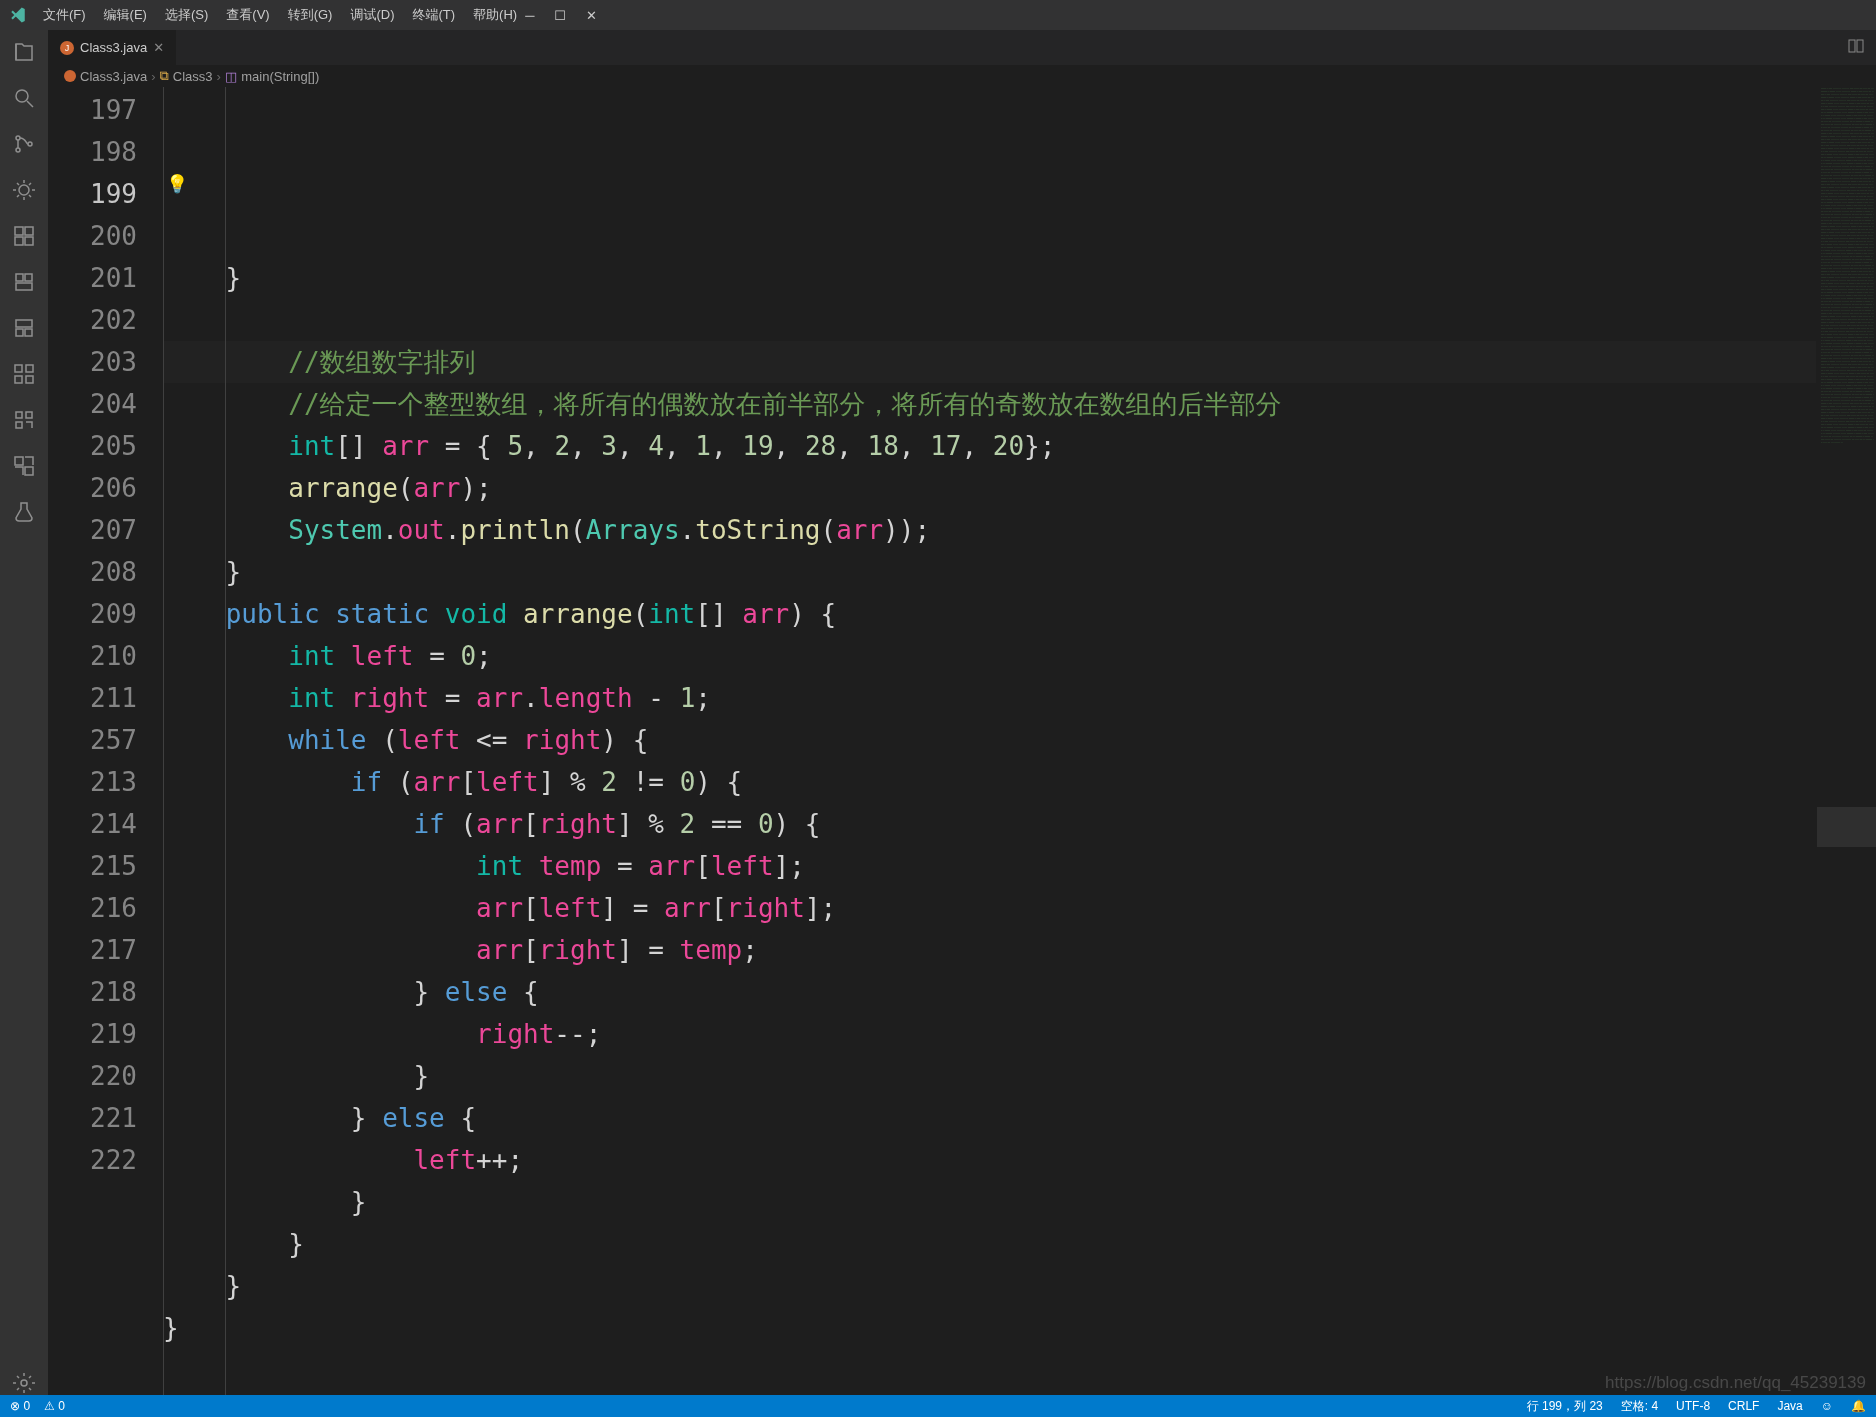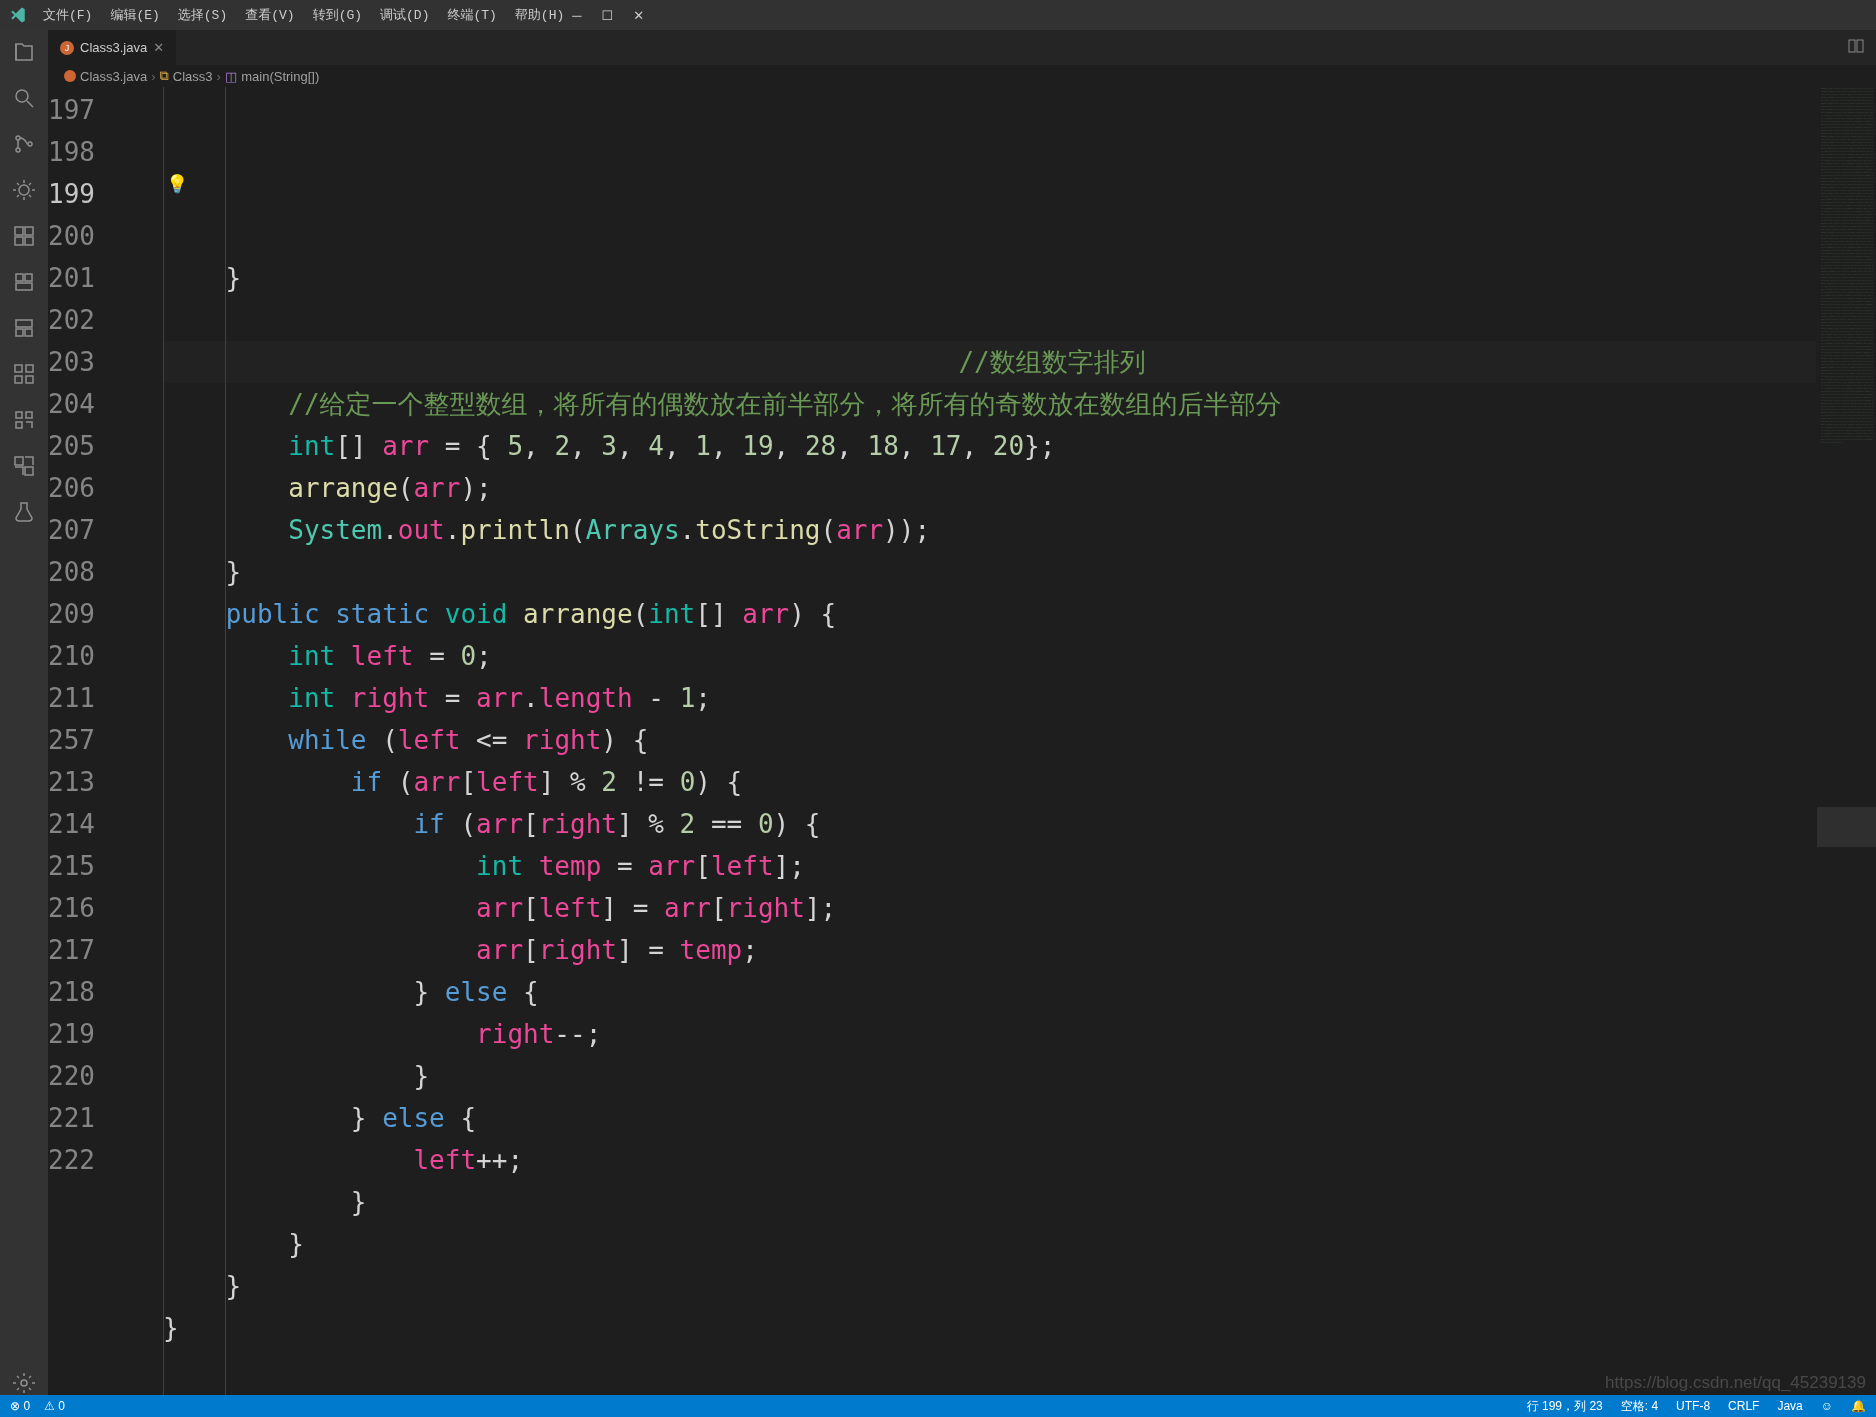--- a/index.html
+++ b/index.html
@@ -14,21 +14,21 @@
 }
 .titlebar {
   height: 30px;
   background: #323233;
   display: flex;
   align-items: center;
   font-size: 13px;
 }
 .titlebar .logo { width: 35px; display: flex; justify-content: center; color: #4db3a2; }
 .titlebar .menu { display: flex; gap: 2px; }
-.titlebar .menu span { padding: 4px 8px; cursor: pointer; color: #cccccc; font-family: Liberation Mono, monospace; }
+.titlebar .menu span { padding: 4px 8px; cursor: pointer; color: #cccccc; }
 .titlebar .title { flex: 1; text-align: center; color: #9a9a9a; }
 .titlebar .controls { display: flex; gap: 20px; padding-right: 15px; color: #cccccc; }
 .main { display: flex; height: calc(100% - 30px - 22px); }
 .activitybar {
   width: 48px;
   background: #333333;
   display: flex;
   flex-direction: column;
   align-items: center;
   padding-top: 10px;
@@ -57,40 +57,40 @@
   align-items: center;
   padding-left: 16px;
   font-size: 13px;
   color: #a0a0a0;
   gap: 4px;
 }
 .breadcrumbs .sep { color: #666; }
 .editor-body { flex: 1; display: flex; position: relative; }
 .gutter {
   width: 115px;
-  text-align: left;
+  text-align: right;
   padding-right: 26px;
   color: #858585;
   font-family: Consolas, monospace;
   font-size: 26px;
   line-height: 42px;
   padding-top: 2px;
 }
 .gutter .ln.active { color: #c6c6c6; }
 .code {
   flex: 1;
   font-family: Consolas, "Microsoft YaHei", monospace;
   font-size: 26px;
   line-height: 42px;
   white-space: pre;
   color: #d4d4d4;
   padding-top: 2px;
   position: relative;
 }
-.code .line.active { background: rgba(255,255,255,0.02); text-align: center; }
+.code .line.active { background: rgba(255,255,255,0.02); }
 .bulb {
   position: absolute;
   left: 118px;
   top: 86px;
   color: #ffcc00;
   font-size: 18px;
 }
 .minimap {
   width: 60px;
   background: #1e1e1e;

